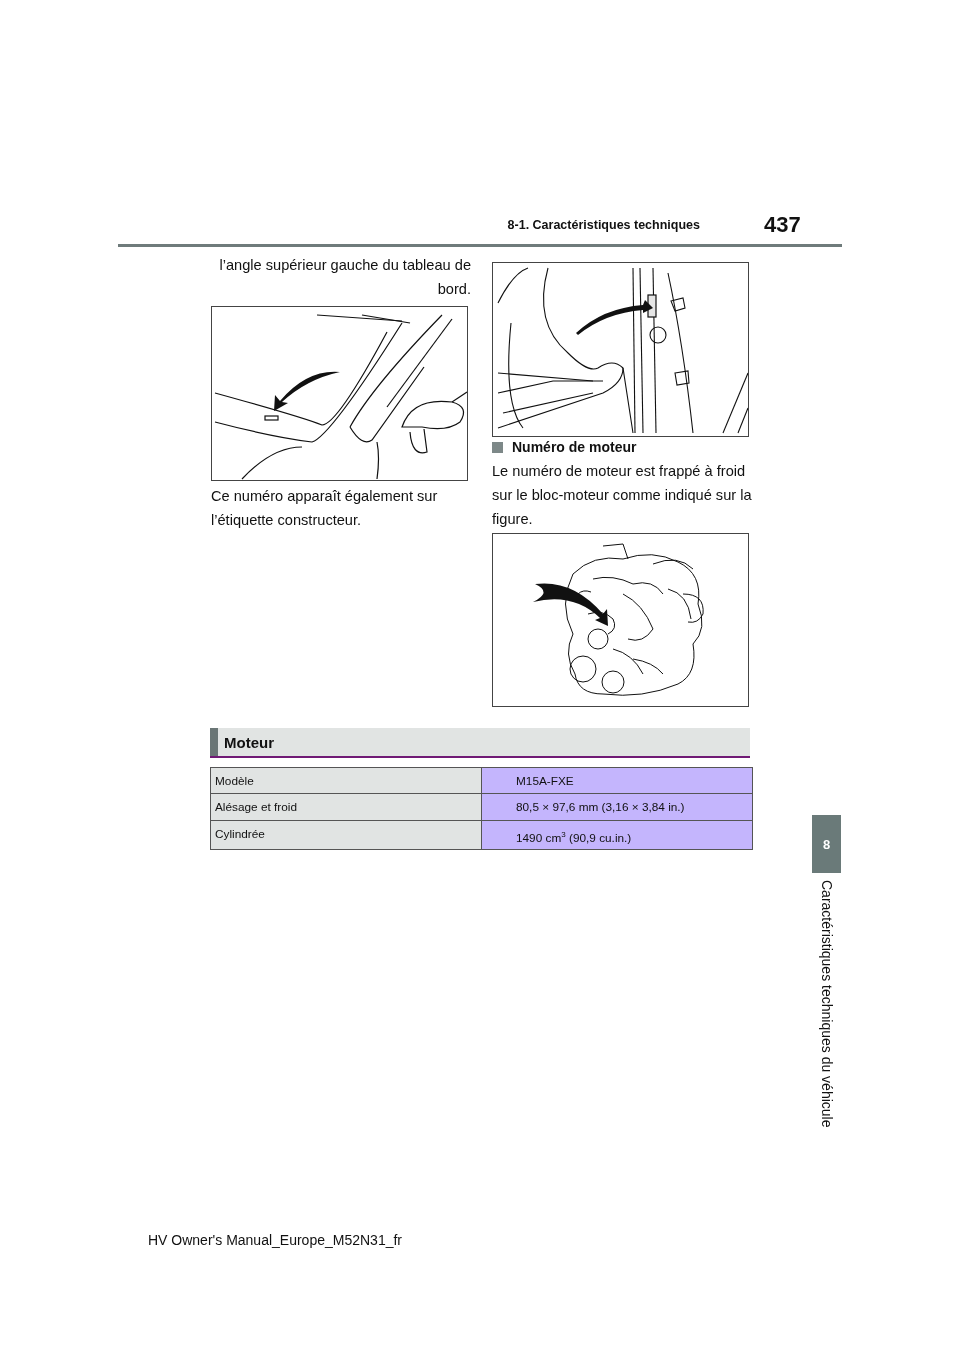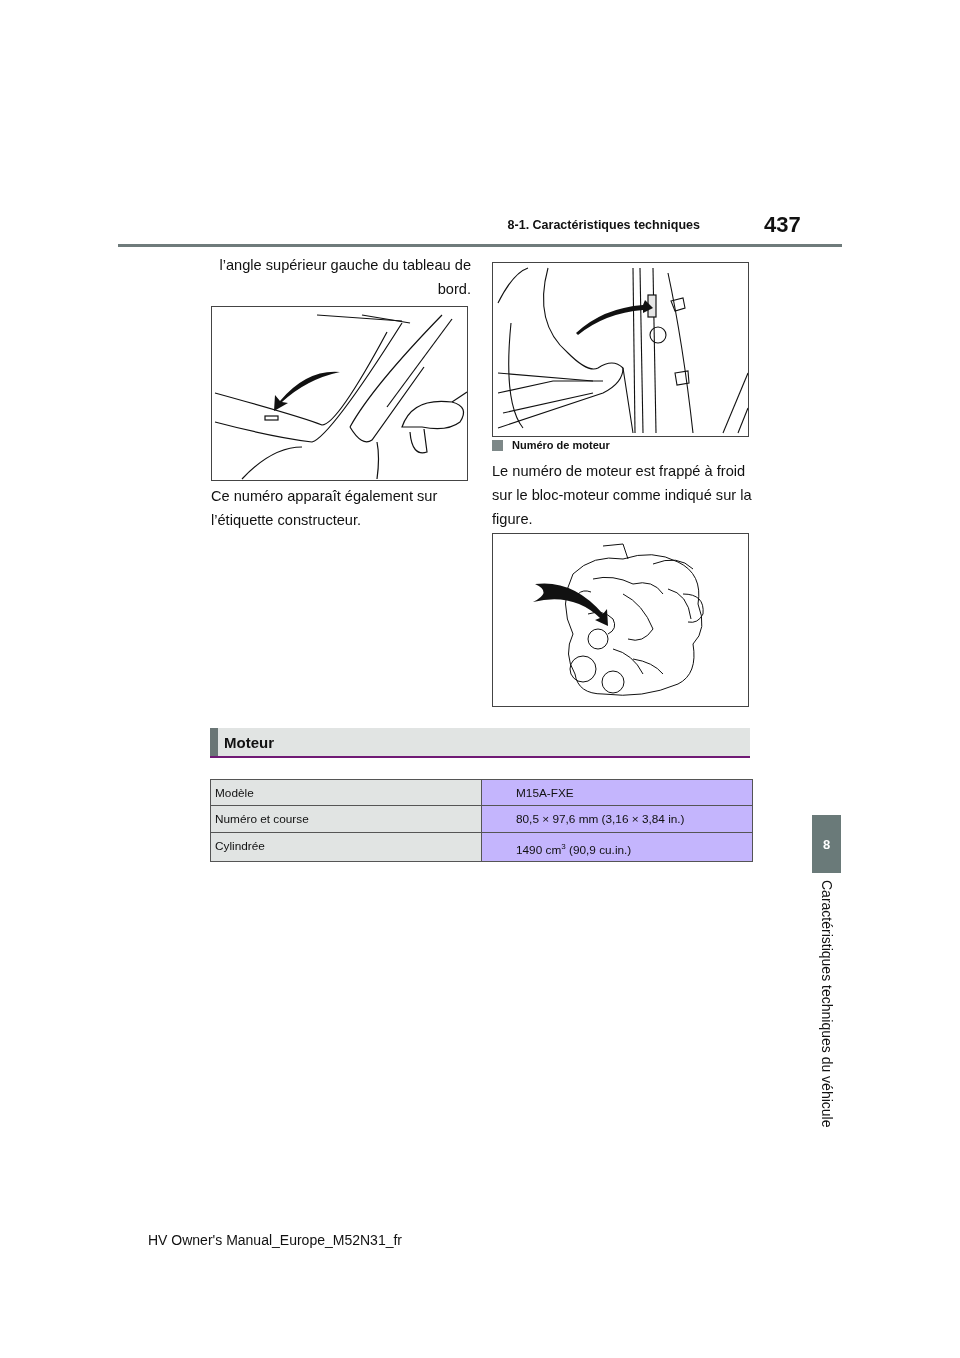--- a/index.html
+++ b/index.html
@@ -6,28 +6,28 @@
   body { width:960px; height:1358px; position:relative; overflow:hidden;
          font-family:"Liberation Sans", sans-serif; color:#111; }
   .abs { position:absolute; }
   .hdr-section { left:430px; top:218px; width:270px; text-align:right;
                  font-size:12.5px; font-weight:bold; }
   .hdr-page { left:764px; top:212px; font-size:22px; font-weight:bold; }
   .hdr-rule { left:118px; top:244px; width:724px; height:3px; background:#6f7b7b; }
   .body-text { font-size:14.6px; line-height:24px; }
   .figure { border:1px solid #444; background:#fff; overflow:hidden; }
   .figure svg { display:block; width:100%; height:100%; }
-  .sub-heading { font-size:11px; font-weight:bold; display:flex; align-items:center; }
+  .sub-heading { font-size:14px; font-weight:bold; display:flex; align-items:center; }
   .sq { width:11px; height:11px; background:#7d8888; margin-right:9px; display:inline-block; }
   .sec-bar { left:210px; top:728px; width:540px; height:28px; background:#e1e4e3;
              border-bottom:2px solid #701a75; display:flex; align-items:center; }
   .sec-bar .accent { width:8px; height:100%; background:#6a7676; }
   .sec-bar .title { font-size:15px; font-weight:bold; margin-left:6px; }
   table.spec { position:absolute; left:210px; top:767px; width:543px;
-               border-collapse:collapse; font-size:11.8px;margin-top:12px; }
+               border-collapse:collapse; font-size:11.8px; }
   table.spec td { border:1px solid #555; padding:0 4px; vertical-align:middle; }
   table.spec td.lbl { width:262px; background:#e1e4e3; }
   table.spec td.val { background:#c4b5fd;padding-left:34px; }
   .side-tab { left:812px; top:815px; width:29px; height:58px; background:#6a7a79;
               color:#fff; font-size:13px; font-weight:bold;
               display:flex; align-items:center; justify-content:center; }
   .side-label { left:812px; top:880px; width:29px; height:250px; }
   .side-label span { position:absolute; left:7px; top:0; writing-mode:vertical-rl;
                      font-size:14px; color:#111; white-space:nowrap; }
   .footer { left:148px; top:1232px; font-size:14px; }
@@ -123,21 +123,21 @@
   <div class="title">Moteur</div>
 </div>
 
 <table class="spec">
   <tbody>
       <tr style="height:26px;">
     <td class="lbl">Modèle</td>
     <td class="val">M15A-FXE</td>
   </tr>
   <tr style="height:27px;">
-    <td class="lbl">Numéro et course</td>
+    <td class="lbl">Alésage et froid</td>
     <td class="val">80,5 × 97,6 mm (3,16 × 3,84 in.)</td>
   </tr>
   <tr style="height:29px;">
     <td class="lbl" style="vertical-align:top; padding-top:6px;">Cylindrée</td>
     <td class="val" style="padding-top:5px;"><span>1490 cm</span><sup style="font-size:8px;">3</sup><span> (90,9 cu.in.)</span></td>
   </tr>
 </tbody>
   </table>
 
 <div class="abs side-tab">8</div>

